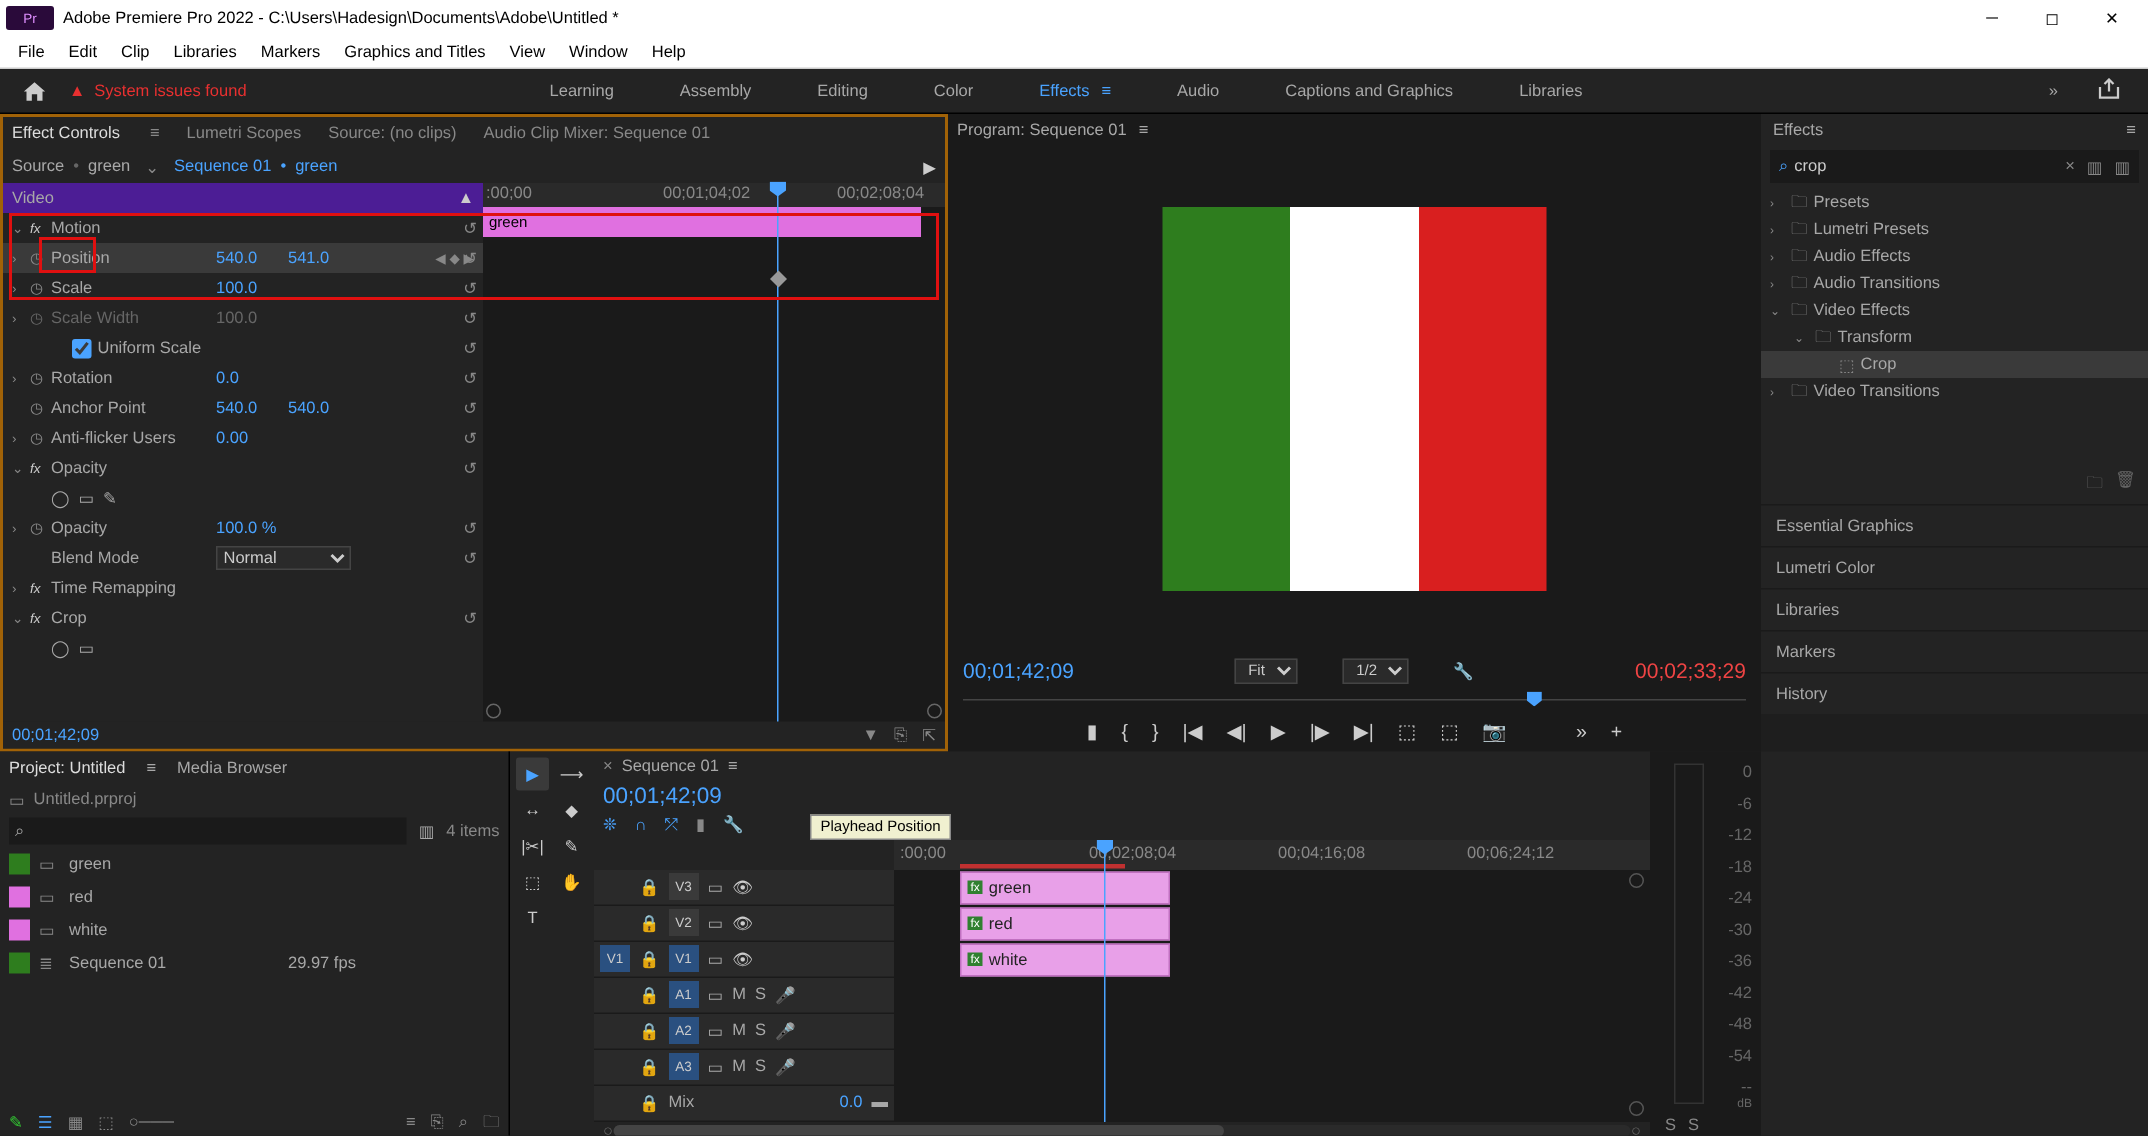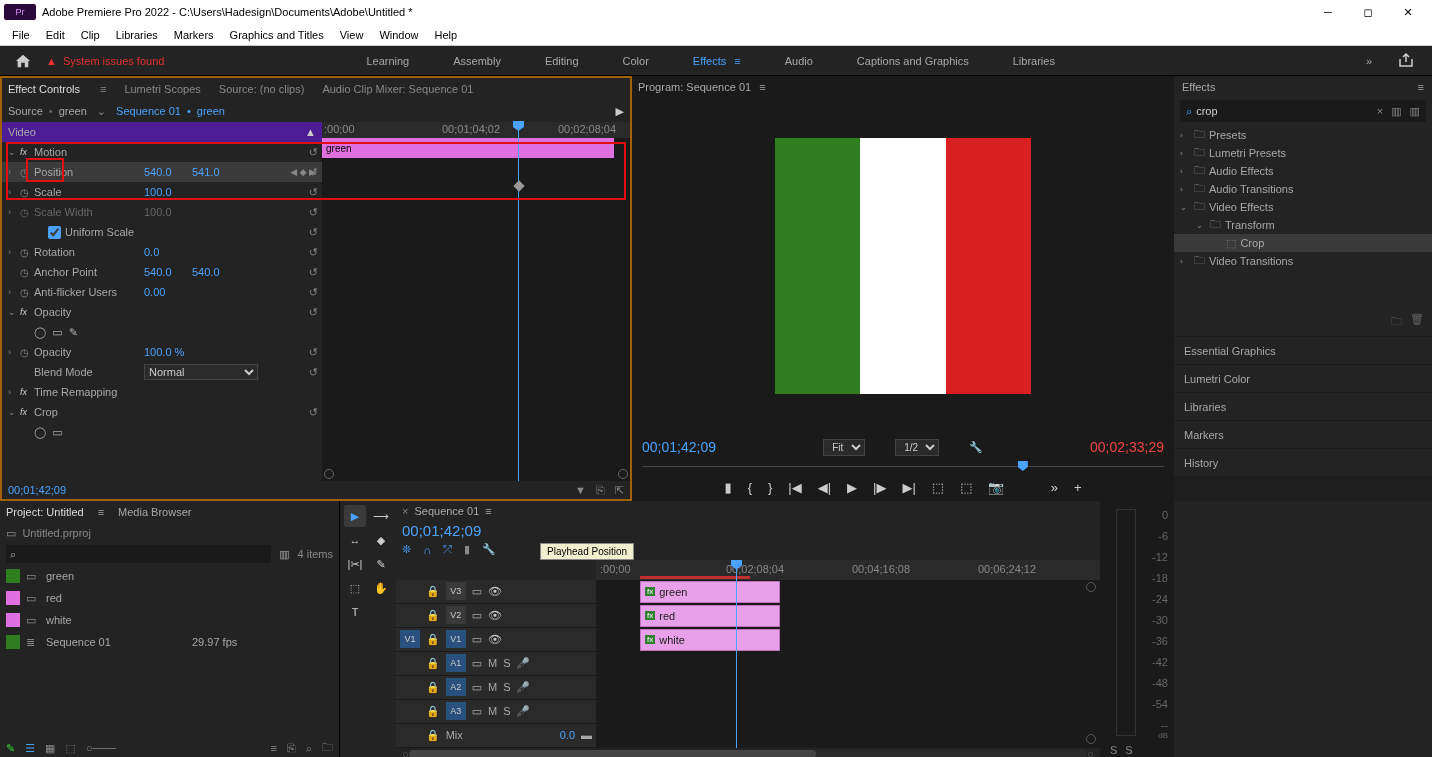--- a/index.html
+++ b/index.html
@@ -288,21 +288,21 @@
         <div class="ec-row">
           <span class="chev">›</span>
             <span class="stopwatch">◷</span>
           <span class="name">Opacity</span>
           <span class="val">100.0 %</span>
           <span class="reset">↺</span>
         </div>
         <div class="ec-row">
           <span style="width:26px"></span>
           <span class="name">Blend Mode</span>
-          <select style="width:114px"><option>Normal</option></select>
+          <select style="width:90px"><option>Normal</option></select>
           <span class="reset">↺</span>
         </div>
         <div class="ec-row">
           <span class="chev">›</span>
             <span class="fx">fx</span>
           <span class="name">Time Remapping</span>
         </div>
         <div class="ec-row">
           <span class="chev">⌄</span>
             <span class="fx">fx</span>

